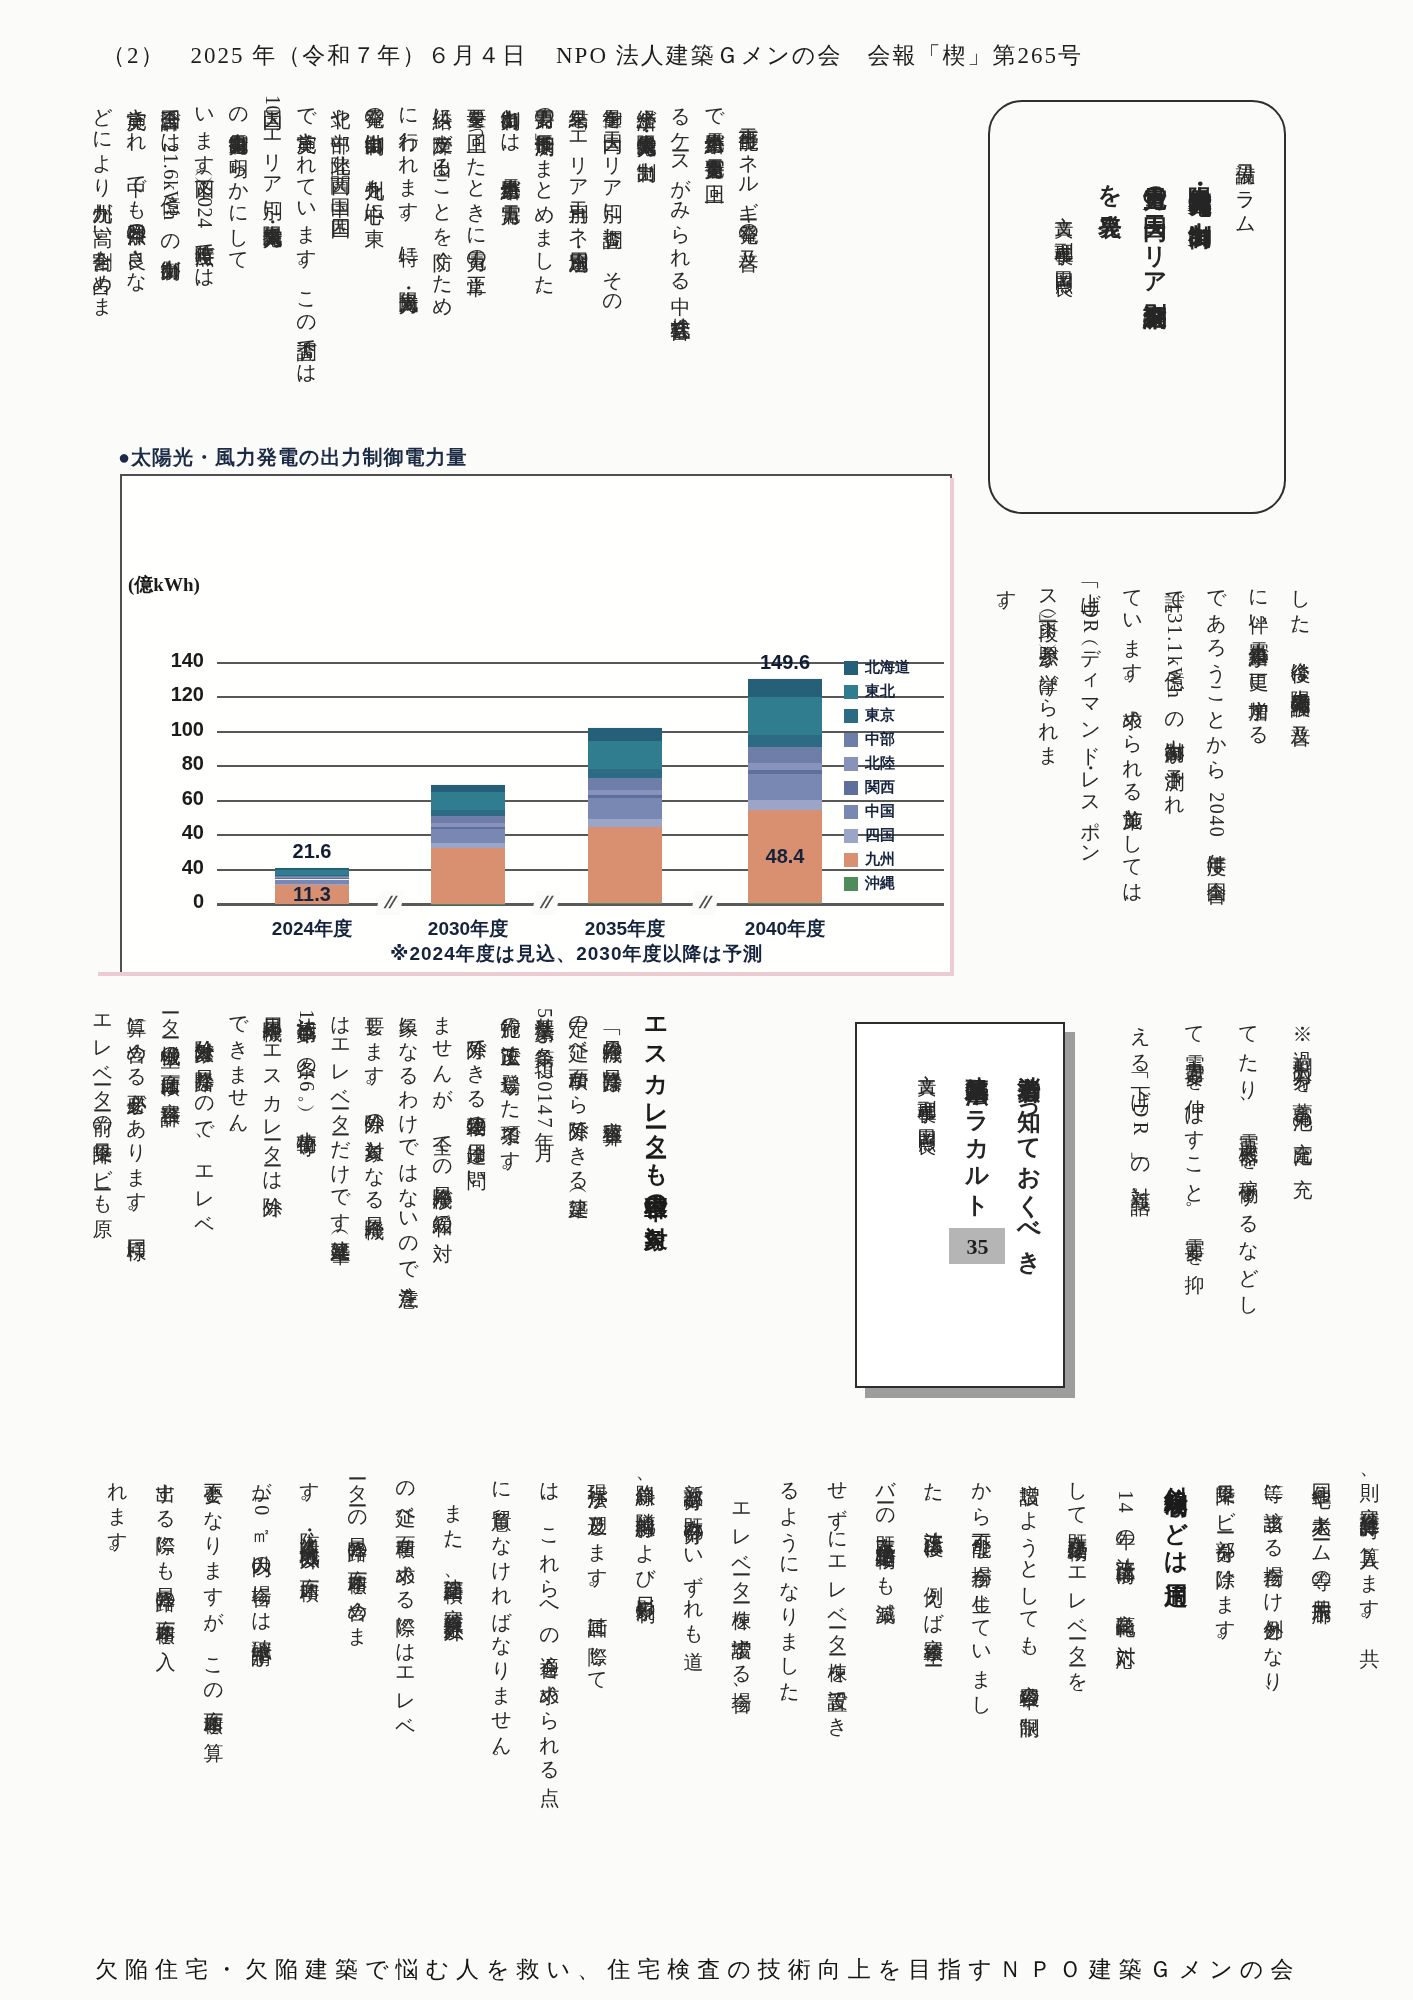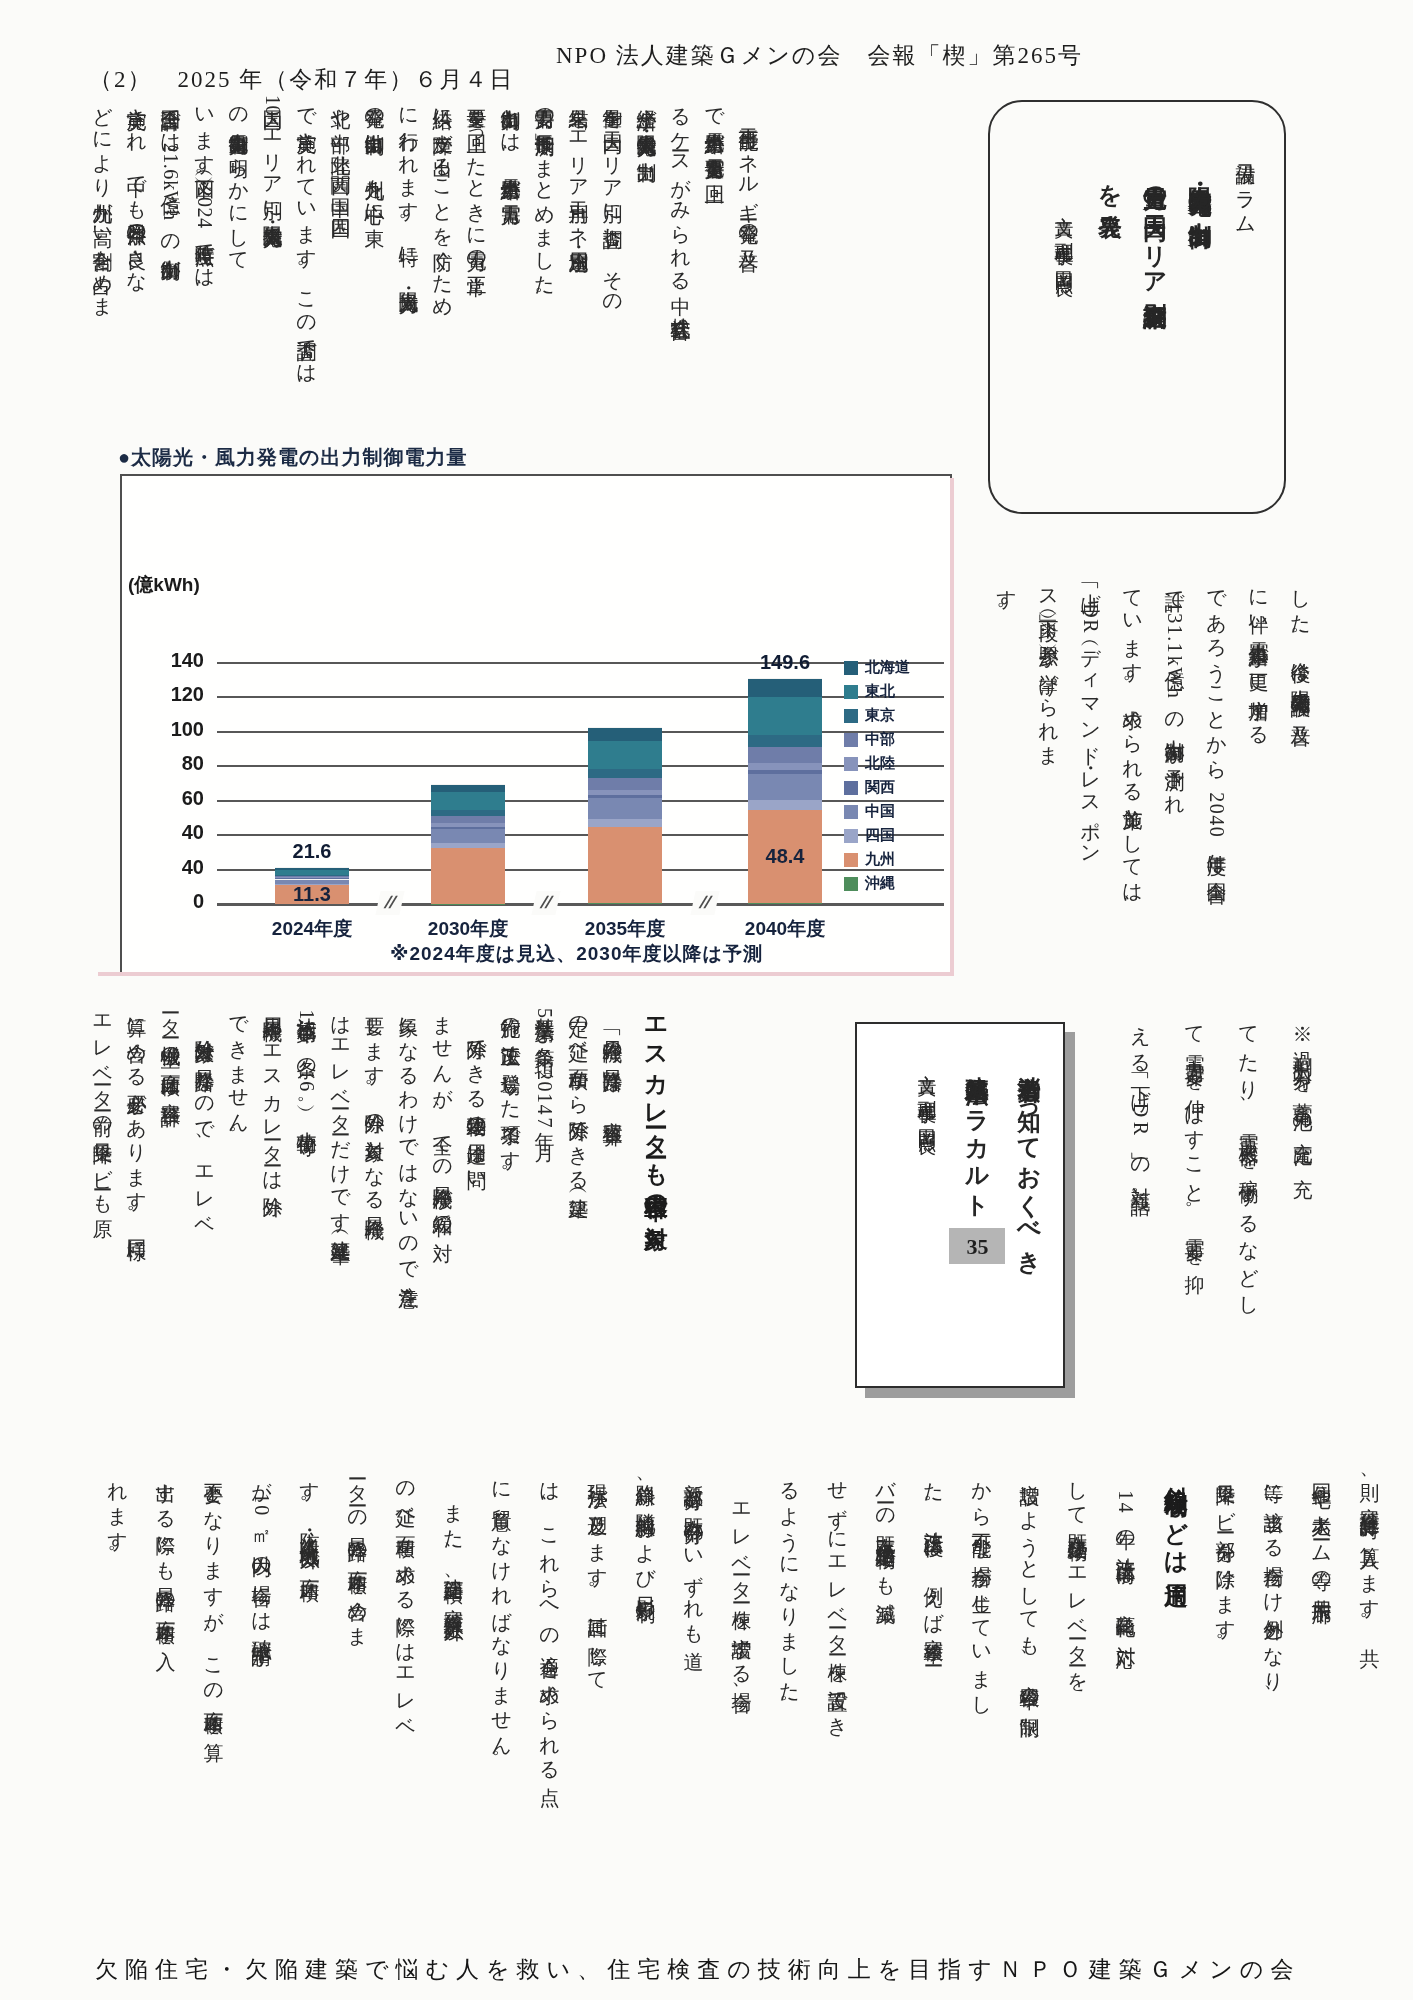--- a/index.html
+++ b/index.html
@@ -53,30 +53,30 @@
     padding:7px 4px;margin-top:14px;
   }
   
   .chart-title{left:118px;top:444px;font-family:"Liberation Sans","DejaVu Sans",sans-serif;
     font-weight:bold;font-size:20px;color:#1c2b45;letter-spacing:1px;}
   .plot{
     left:120px;top:474px;width:828px;height:496px;
     border:2px solid #4f4f4f;background:#fffffe;position:absolute;box-sizing:content-box;
   }
   .plot *{font-family:"Liberation Sans","DejaVu Sans",sans-serif;}
-  .unit-label{position:absolute;left:6px;top:96px;font-weight:bold;font-size:19px;color:#1b1b1b;}
+  .unit-label{position:absolute;left:6px;top:96px;font-weight:bold;font-size:19px;color:#1b1b1b;font-family:Liberation Serif, serif;}
   .chart-note{position:absolute;left:268px;top:465px;font-weight:bold;font-size:19px;color:#16233d;letter-spacing:1px;}
   .scanline{background:#ecccd2;}
   
   .footer{left:95px;top:1954px;font-size:23px;letter-spacing:7px;color:#161616;white-space:nowrap;}
 </style>
 </head>
 <body>
 
-<div class="abs hdr" style="left:89px;top:40px;margin-top:24px;">（2）　2025 年（令和７年）６月４日</div>
+<div class="abs hdr" style="left:102px;top:40px;">（2）　2025 年（令和７年）６月４日</div>
 <div class="abs hdr" style="left:556px;top:40px;">NPO 法人建築Ｇメンの会　会報「楔」第265号</div>
 
 <div class="vblock art1">
     <p>　再生可能エネルギー発電の普及</p>
     <p>で電力供給量が電力需要量を上回</p>
     <p>るケースがみられる中、株式会社富</p>
     <p>士経済が太陽光・風力発電の出力制</p>
     <p>御量を国内エリア別に調査し、その</p>
     <p>結果を「エリア別再エネ・用途別電</p>
     <p>力需要の長期予測」にまとめました。</p>

